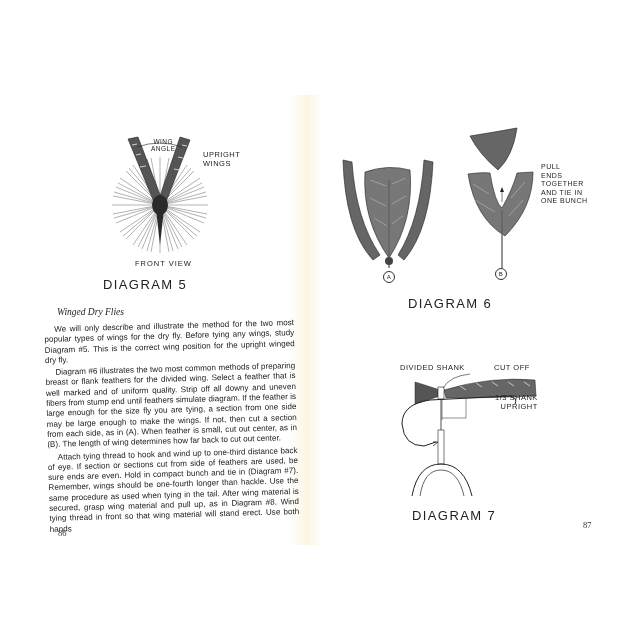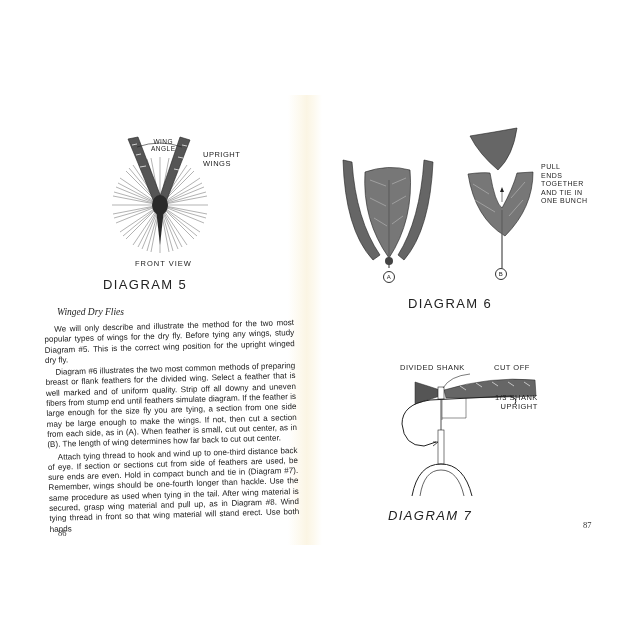--- a/index.html
+++ b/index.html
@@ -196,14 +196,14 @@
   <path d="M20,128 Q24,102 41,102 Q58,102 64,128" fill="none" stroke="#222" stroke-width="0.7"></path>
 
   <path d="M70,6 Q50,8 43,20" fill="none" stroke="#222" stroke-width="0.6"></path>
 </svg>
 <div class="label" style="left:400px;top:364px;">DIVIDED SHANK</div>
 <div class="label" style="left:494px;top:364px;">CUT OFF</div>
 <div class="label" style="left:495px;top:394px;text-align:right;">
   <div>1/3 SHANK</div>
   <div>UPRIGHT</div>
 </div>
-<div class="caption" style="left:388px;top:508px;font-style:italic;">DIAGRAM 7</div>
+<div class="caption" style="left:412px;top:508px;">DIAGRAM 7</div>
 <div class="pagenum" style="left:565px;top:520px;padding-left:18px;">87</div>
 
 </body></html>

